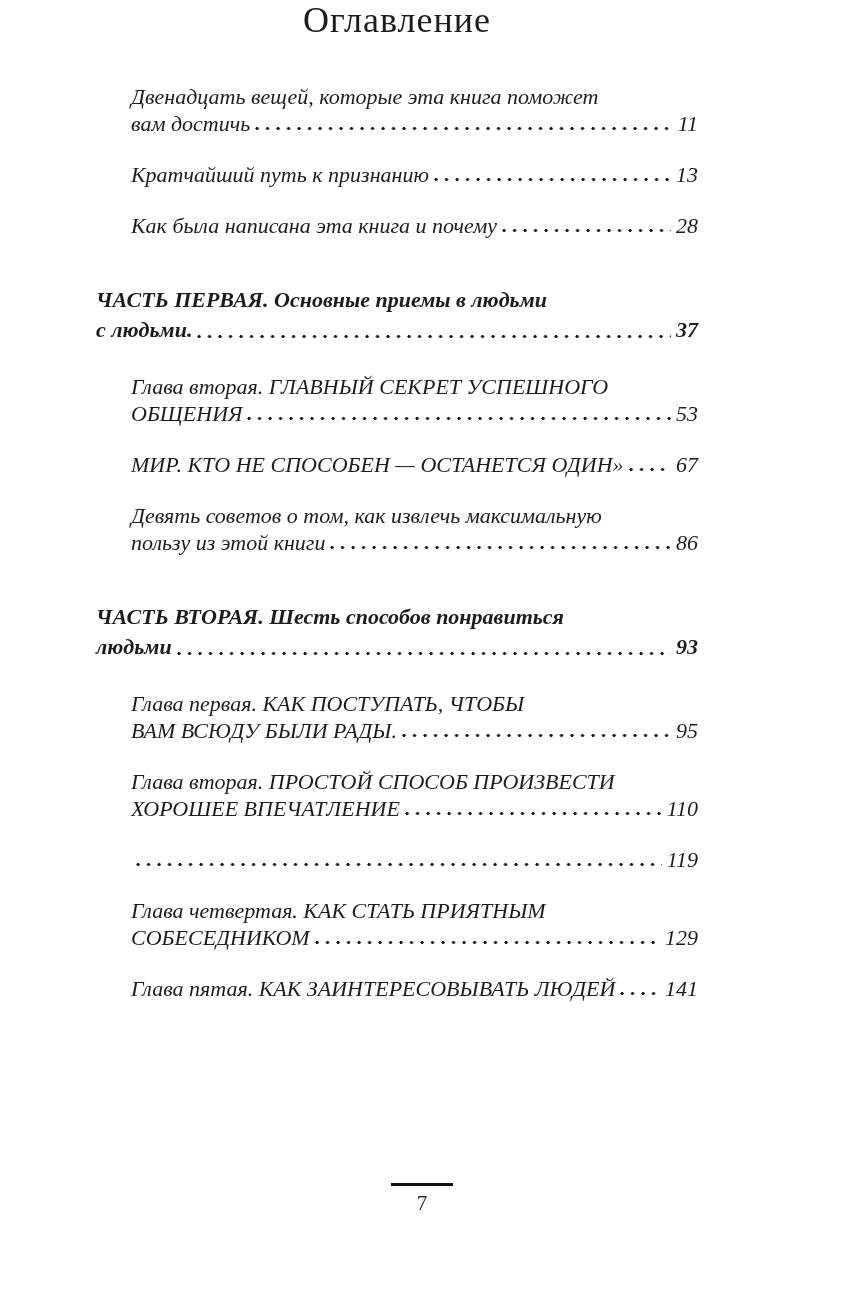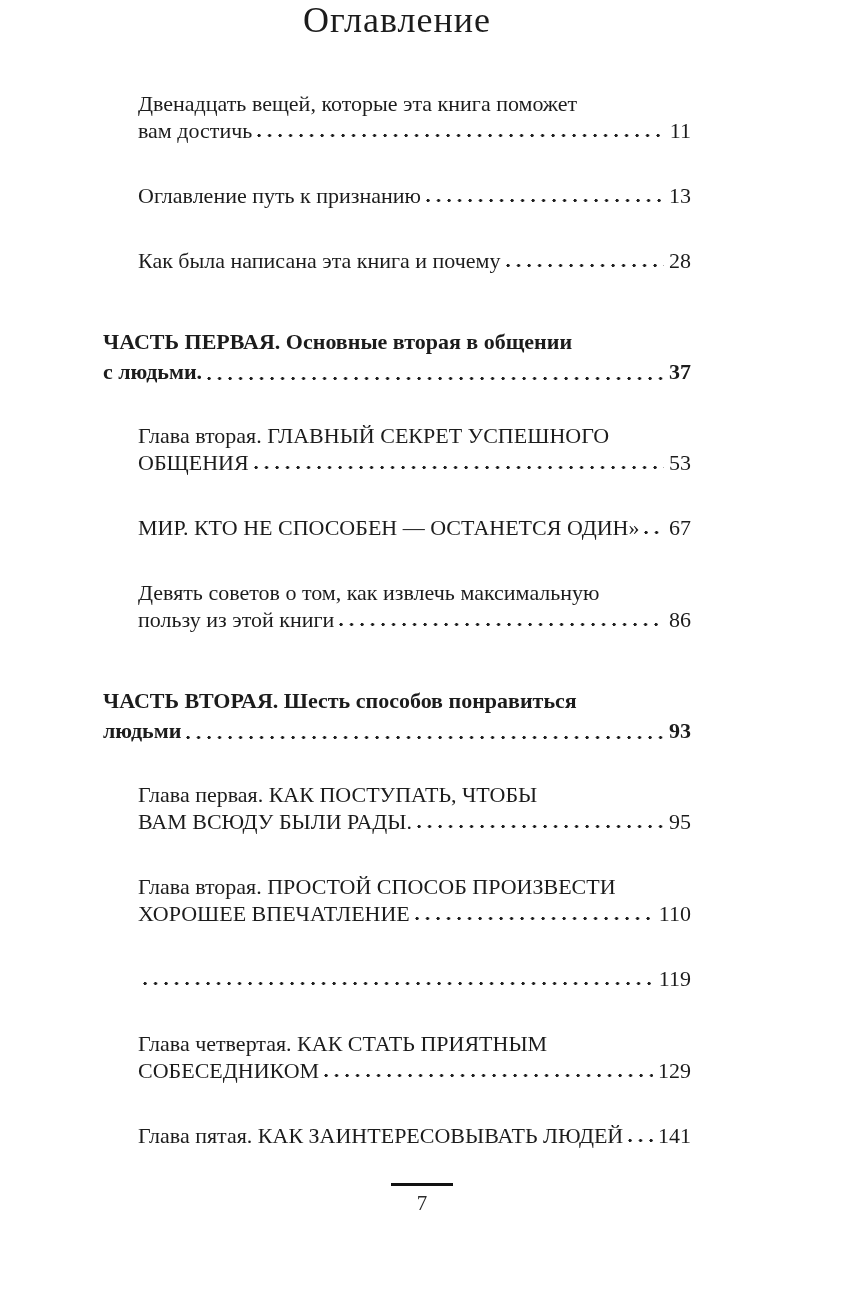--- a/index.html
+++ b/index.html
@@ -27,21 +27,21 @@
     text-align: center;
     letter-spacing: 1px;
     margin: 0 0 35px 0;
   }
   .toc {
     display: flex;
     flex-direction: column;
     gap: 8px;
     font-size: 22px;
   }
-  .toc-item { margin: 15px; }
+  .toc-item { margin: 8px; font-style: italic; }
   .toc-item.entry { padding-left: 35px; }
   .toc-item.part {
     padding-left: 0;
     font-weight: 700;
     margin-top: 30px;
     margin-bottom: 12px;
   }
   .toc-item .line {
     height: 27px;
     line-height: 27px;
@@ -99,34 +99,34 @@
       <div class="toc-item entry">
         <div class="line"><span class="txt">Двенадцать вещей, которые эта книга поможет</span></div>
         <div class="line last">
           <span class="txt">вам достичь</span>
           <span class="dots"></span>
           <span class="pnum">11</span>
         </div>
       </div>
       <div class="toc-item entry">
         <div class="line last">
-          <span class="txt">Оглавление путь к признанию</span>
+          <span class="txt">Кратчайший путь к признанию</span>
           <span class="dots"></span>
           <span class="pnum">13</span>
         </div>
       </div>
       <div class="toc-item entry">
         <div class="line last">
           <span class="txt">Как была написана эта книга и почему</span>
           <span class="dots"></span>
           <span class="pnum">28</span>
         </div>
       </div>
       <div class="toc-item part">
-        <div class="line"><span class="txt">ЧАСТЬ ПЕРВАЯ. Основные вторая в общении</span></div>
+        <div class="line"><span class="txt">ЧАСТЬ ПЕРВАЯ. Основные приемы в людьми</span></div>
         <div class="line last">
           <span class="txt">с людьми.</span>
           <span class="dots"></span>
           <span class="pnum">37</span>
         </div>
       </div>
       <div class="toc-item entry">
         <div class="line"><span class="txt">Глава вторая. ГЛАВНЫЙ СЕКРЕТ УСПЕШНОГО</span></div>
         <div class="line last">
           <span class="txt">ОБЩЕНИЯ</span>

